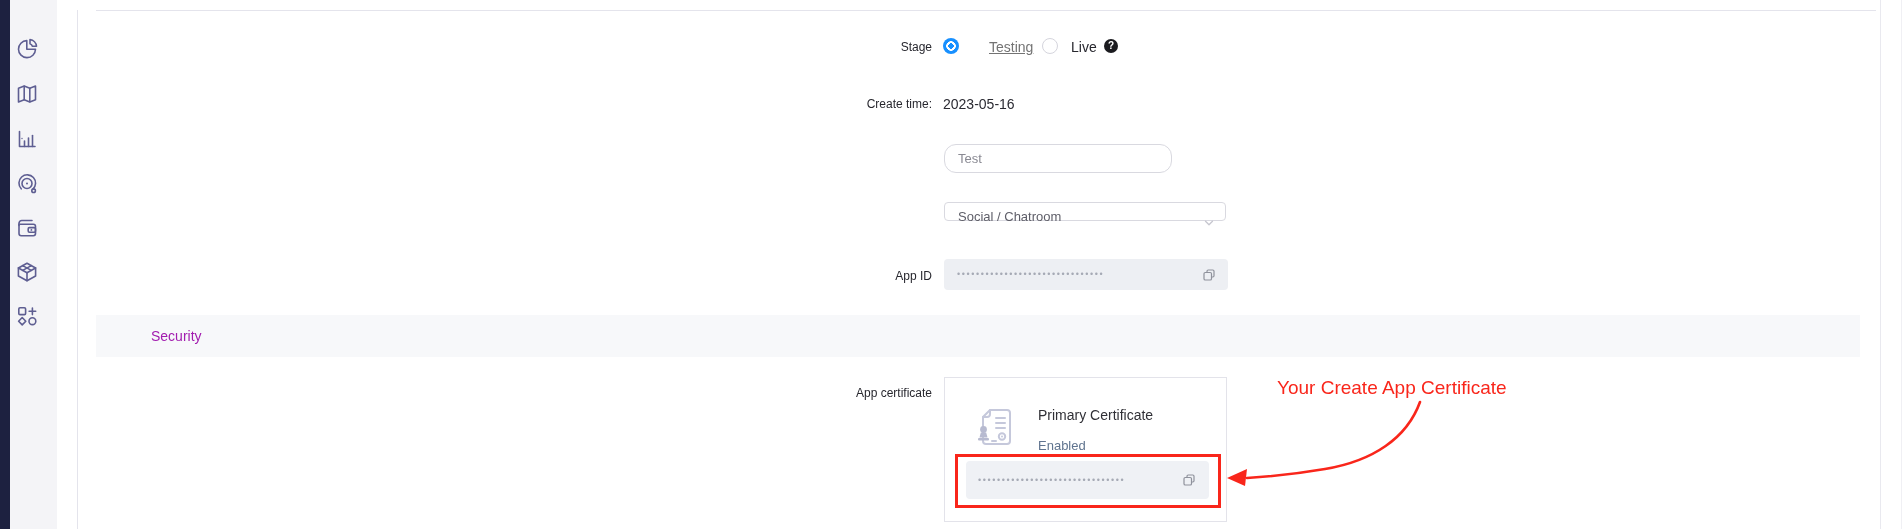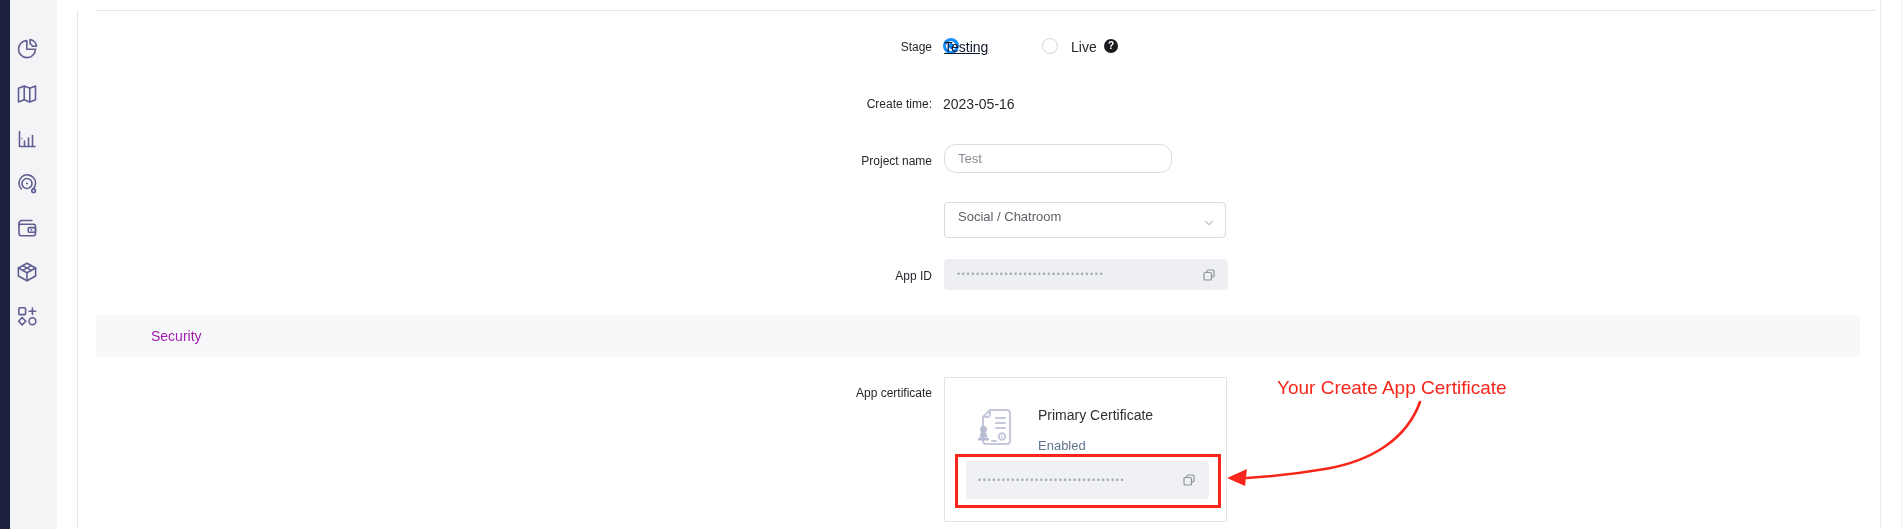--- a/index.html
+++ b/index.html
@@ -21,33 +21,33 @@
 
   
   .flabel { position:absolute; left:632px; width:300px; text-align:right;
             font-size:12px; line-height:16px; color:#27272e; }
 
   
   .radio { position:absolute; top:38px; width:16px; height:16px; border-radius:50%; cursor:pointer; }
   .radio.on  { left:943px; background:radial-gradient(circle, #1890ff 0 2.6px, #ffffff 2.7px 4.7px, #1890ff 4.8px 8px); }
   .radio.off { left:1042px; background:#fff; border:1px solid #d5d5dd; }
   .opt-label { position:absolute; top:39px; font-size:14px; line-height:16px; cursor:pointer; }
-  .opt-testing { left:944px; color:#0f172a;text-decoration:underline; }
+  .opt-testing { left:989px; color:#737373;text-decoration:underline; }
   .opt-live    { left:1071px; color:#27272e; }
   .help-badge { position:absolute; left:1104px; top:39px; width:14px; height:14px; border-radius:50%;
                 background:#1b1b1f; color:#fff; font-size:10px; font-weight:bold; line-height:14px;
                 text-align:center; cursor:pointer; }
 
   .plain-value { position:absolute; left:943px; font-size:14px; color:#2b2b33; line-height:16px; }
 
   
   .text-input { position:absolute; left:944px; width:228px; height:29px; background:#fff;
                 border:1px solid #d9d9e0; border-radius:12px; font-size:13px; line-height:27px;
                 padding-left:13px; cursor:text; }
-  .select-box { position:absolute; left:944px; width:282px; height:36px; background:#fff;
+  .select-box { position:absolute; left:944px; width:282px; height:19px; background:#fff;
                 border:1px solid #d9d9e0; border-radius:4px; font-size:13px; line-height:27px;
                 padding-left:13px; color:#5e5e68; cursor:pointer; }
   .select-box .chev { position:absolute; right:10px; top:8px; width:12px; height:12px; }
 
   .masked-field { position:absolute; background:#edeff3; border-radius:4px; }
   .dots { display:block; font-size:9px; letter-spacing:1.6px; color:#a6aab5; overflow:hidden; white-space:nowrap; }
   .copy-btn { position:absolute; width:16px; height:16px; background:transparent; border:none; cursor:pointer; padding:0; }
   .copy-btn svg { width:16px; height:16px; display:block; }
 
   
@@ -156,21 +156,20 @@
   <div class="flabel" style="top:39px">Stage</div>
   <div class="radio on"></div>
   <span class="opt-label opt-testing">Testing</span>
   <div class="radio off"></div>
   <span class="opt-label opt-live">Live</span>
   <span class="help-badge">?</span>
 
   <div class="flabel" style="top:96px">Create time:</div>
   <span class="plain-value" style="top:96px">2023-05-16</span>
 
-  <div class="flabel" style="top:153px">Project name</div>
   <div class="text-input" style="top:144px; color:#8a8a93;">
     <span>Test</span>
   </div>
 
   <div class="select-box" style="top:202px">
     <span>Social / Chatroom</span>
     <span class="chev">
       <svg viewBox="0 0 12 12" fill="none">
           <path d="M2.5 4.2L6 7.7l3.5-3.5" stroke="#c6c6cf" stroke-width="1.3" stroke-linecap="round" stroke-linejoin="round"></path>
         </svg>

